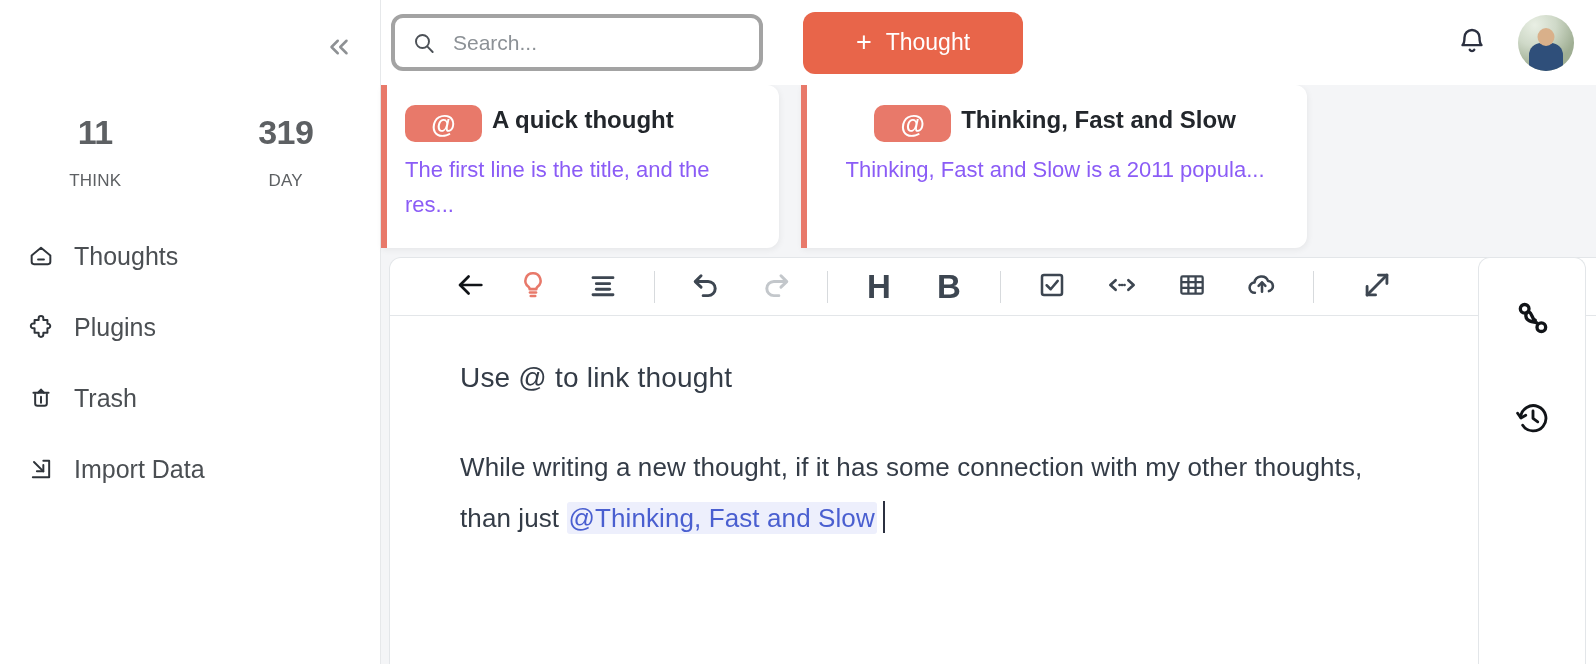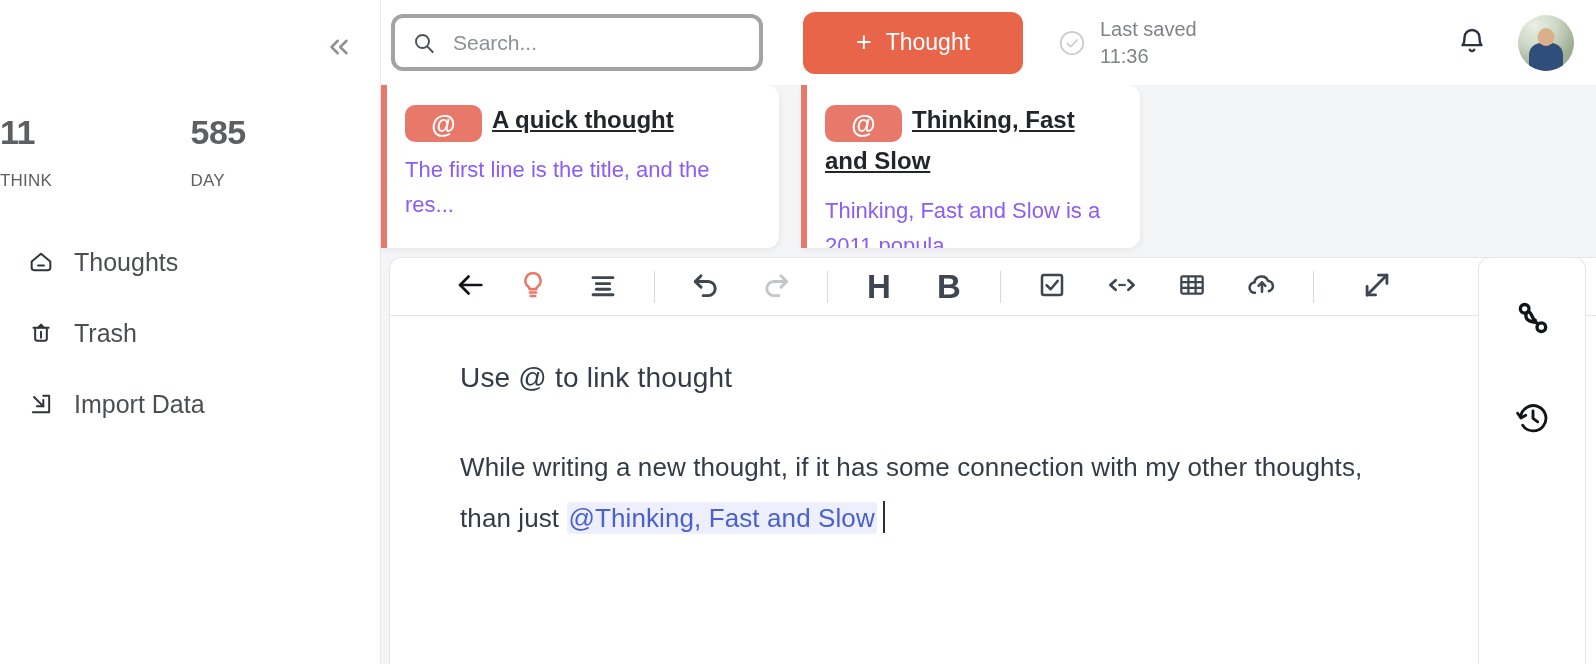--- a/index.html
+++ b/index.html
@@ -34,39 +34,39 @@
     cursor: pointer;
   }
   .collapse-btn svg { display:block; }
 
   .stats {
     position: absolute;
     top: 112px; left: 0;
     width: 381px;
     display: flex;
   }
-  .stat { flex: 1; }
+  .stat { flex: 1; text-align: center; }
   .stat-value {
     font-size: 34px;
     font-weight: bold;
     color: #5d6063;
     line-height: 40px;
     letter-spacing: -0.5px;
   }
   .stat-label {
     font-size: 17px;
     color: #5d6063;
     line-height: 22px;
     margin-top: 18px;
     letter-spacing: 0.2px;
   }
 
   .nav {
     position: absolute;
-    top: 236px; left: 0; width: 381px;
+    top: 230px; left: 0; width: 381px;
   }
   .nav-item {
     display: flex;
     align-items: center;
     gap: 18px;
     height: 52px;
     padding-left: 26px;
     margin-bottom: 19px;
     cursor: pointer;
     color: #4f5357;
@@ -211,21 +211,21 @@
     background: #ffffff;
     border-left: 6px solid #e8796a;
     border-radius: 0 12px 12px 0;
     width: 398px;
     height: 163px;
     padding: 16px 22px 0 18px;
     box-shadow: 1px 2px 6px rgba(0,0,0,0.06);
     overflow: hidden;
     cursor: pointer;
   }
-  .card.second { margin-left: 22px; width: 339px; }
+  .card.second { margin-left: 22px; width: 506px; text-align: center; }
   .card-head {
     line-height: 38px;
   }
   .at-badge {
     display: inline-flex;
     align-items: center;
     justify-content: center;
     width: 77px; height: 37px;
     background: #e8796a;
     border-radius: 10px;
@@ -233,21 +233,20 @@
     font-size: 25px;
     font-weight: bold;
     vertical-align: middle;
     margin-right: 10px;
   }
   .card-title {
     font-size: 24px;
     font-weight: bold;
     color: #22262b;
     line-height: 38px;
-    text-decoration: underline;
   }
   .card-preview {
     margin-top: 10px;
     font-size: 22px;
     color: #8b5cf6;
     line-height: 35px;
   }
 
   
   .editor-panel {
@@ -362,38 +361,46 @@
         </svg>
       </span>
     </div>
 
     <div class="stats">
       <div class="stat">
         <div class="stat-value">11</div>
         <div class="stat-label">THINK</div>
       </div>
       <div class="stat">
-        <div class="stat-value">585</div>
+        <div class="stat-value">319</div>
         <div class="stat-label">DAY</div>
       </div>
     </div>
 
     <nav class="nav">
 
       <div class="nav-item">
         <span class="nav-icon">
           <svg width="28" height="28" viewBox="0 0 24 24" fill="none" stroke="currentColor" stroke-width="1.7" stroke-linecap="round" stroke-linejoin="round">
             <path d="M4 11.5 12 5l8 6.5V17a2 2 0 0 1-2 2H6a2 2 0 0 1-2-2z"></path>
             <line x1="9.5" y1="15" x2="14.5" y2="15"></line>
           </svg>
         </span>
         <span class="nav-label">Thoughts</span>
       </div>
 
 
+      <div class="nav-item">
+        <span class="nav-icon">
+          <svg width="28" height="28" viewBox="0 0 24 24" fill="none" stroke="currentColor" stroke-width="1.7" stroke-linecap="round" stroke-linejoin="round">
+            <path d="M10 4.5a2 2 0 1 1 4 0V6h3.5v3.2a2 2 0 1 1 0 3.9V17H14v1.5a2 2 0 1 1-4 0V17H6.5v-4h-.8a2 2 0 1 1 0-3.9h.8V6H10z"></path>
+          </svg>
+        </span>
+        <span class="nav-label">Plugins</span>
+      </div>
 
       <div class="nav-item">
         <span class="nav-icon">
           <svg width="28" height="28" viewBox="0 0 24 24" fill="none" stroke="currentColor" stroke-width="1.7" stroke-linecap="round" stroke-linejoin="round">
             <path d="M5.5 7.5h13"></path>
             <path d="M9.5 7.5 12 4.8l2.5 2.7"></path>
             <path d="M7 8.5v8.2a2 2 0 0 0 2 2h6a2 2 0 0 0 2-2V8.5"></path>
             <line x1="12" y1="11" x2="12" y2="16"></line>
           </svg>
         </span>
@@ -426,32 +433,20 @@
           </svg>
         </span>
         <input class="search-input" type="text" placeholder="Search..." style="">
       </div>
 
       <button class="thought-btn">
         <span class="plus-icon">+</span>
         <span>Thought</span>
       </button>
 
-      <div class="saved">
-        <span class="saved-check">
-          <svg width="30" height="30" viewBox="0 0 24 24" fill="none" stroke="currentColor" stroke-width="1.4" stroke-linecap="round" stroke-linejoin="round">
-            <circle cx="12" cy="12" r="9"></circle>
-            <polyline points="8.2,12.3 10.9,15 16,9.6"></polyline>
-          </svg>
-        </span>
-        <div>
-          <div class="saved-text">Last saved</div>
-          <div class="saved-text">11:36</div>
-        </div>
-      </div>
 
       <div class="topbar-right">
         <div class="bell-btn">
           <span>
             <svg width="34" height="34" viewBox="0 0 24 24" fill="none" stroke="currentColor" stroke-width="1.7" stroke-linecap="round" stroke-linejoin="round">
               <path d="M12 4.2a5.3 5.3 0 0 0-5.3 5.3c0 4.1-1.4 5.4-1.4 5.4h13.4s-1.4-1.3-1.4-5.4A5.3 5.3 0 0 0 12 4.2z"></path>
               <path d="M10.4 18.2a1.8 1.8 0 0 0 3.2 0"></path>
             </svg>
           </span>
         </div>

